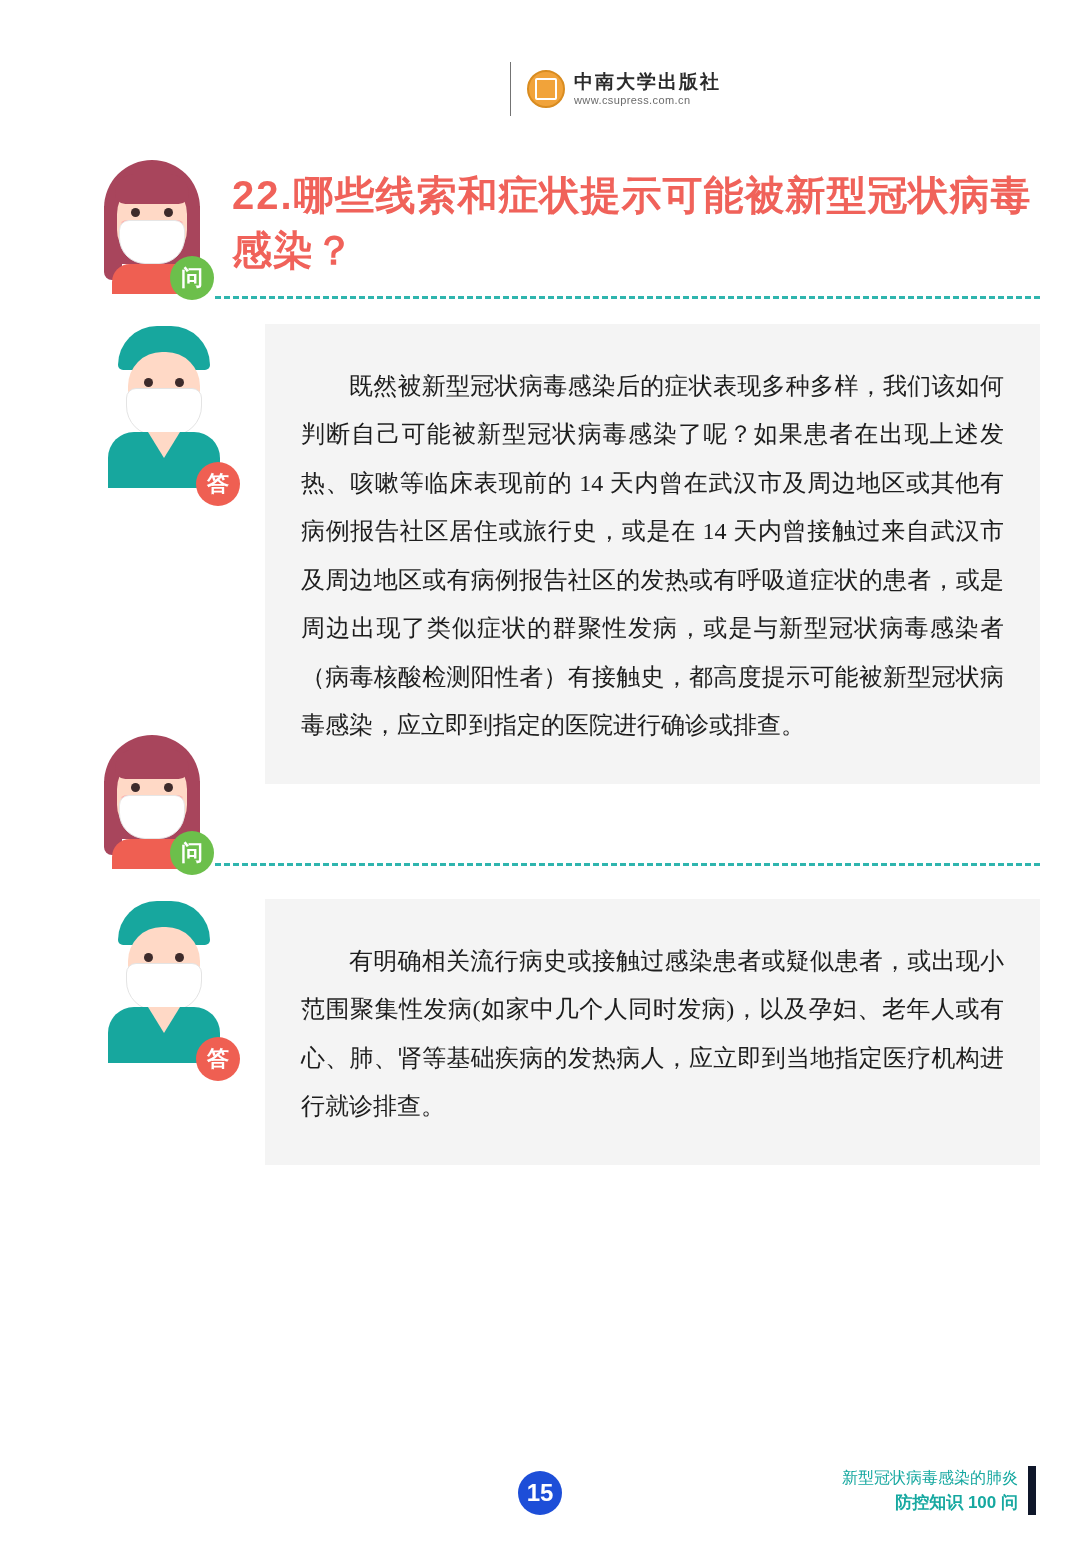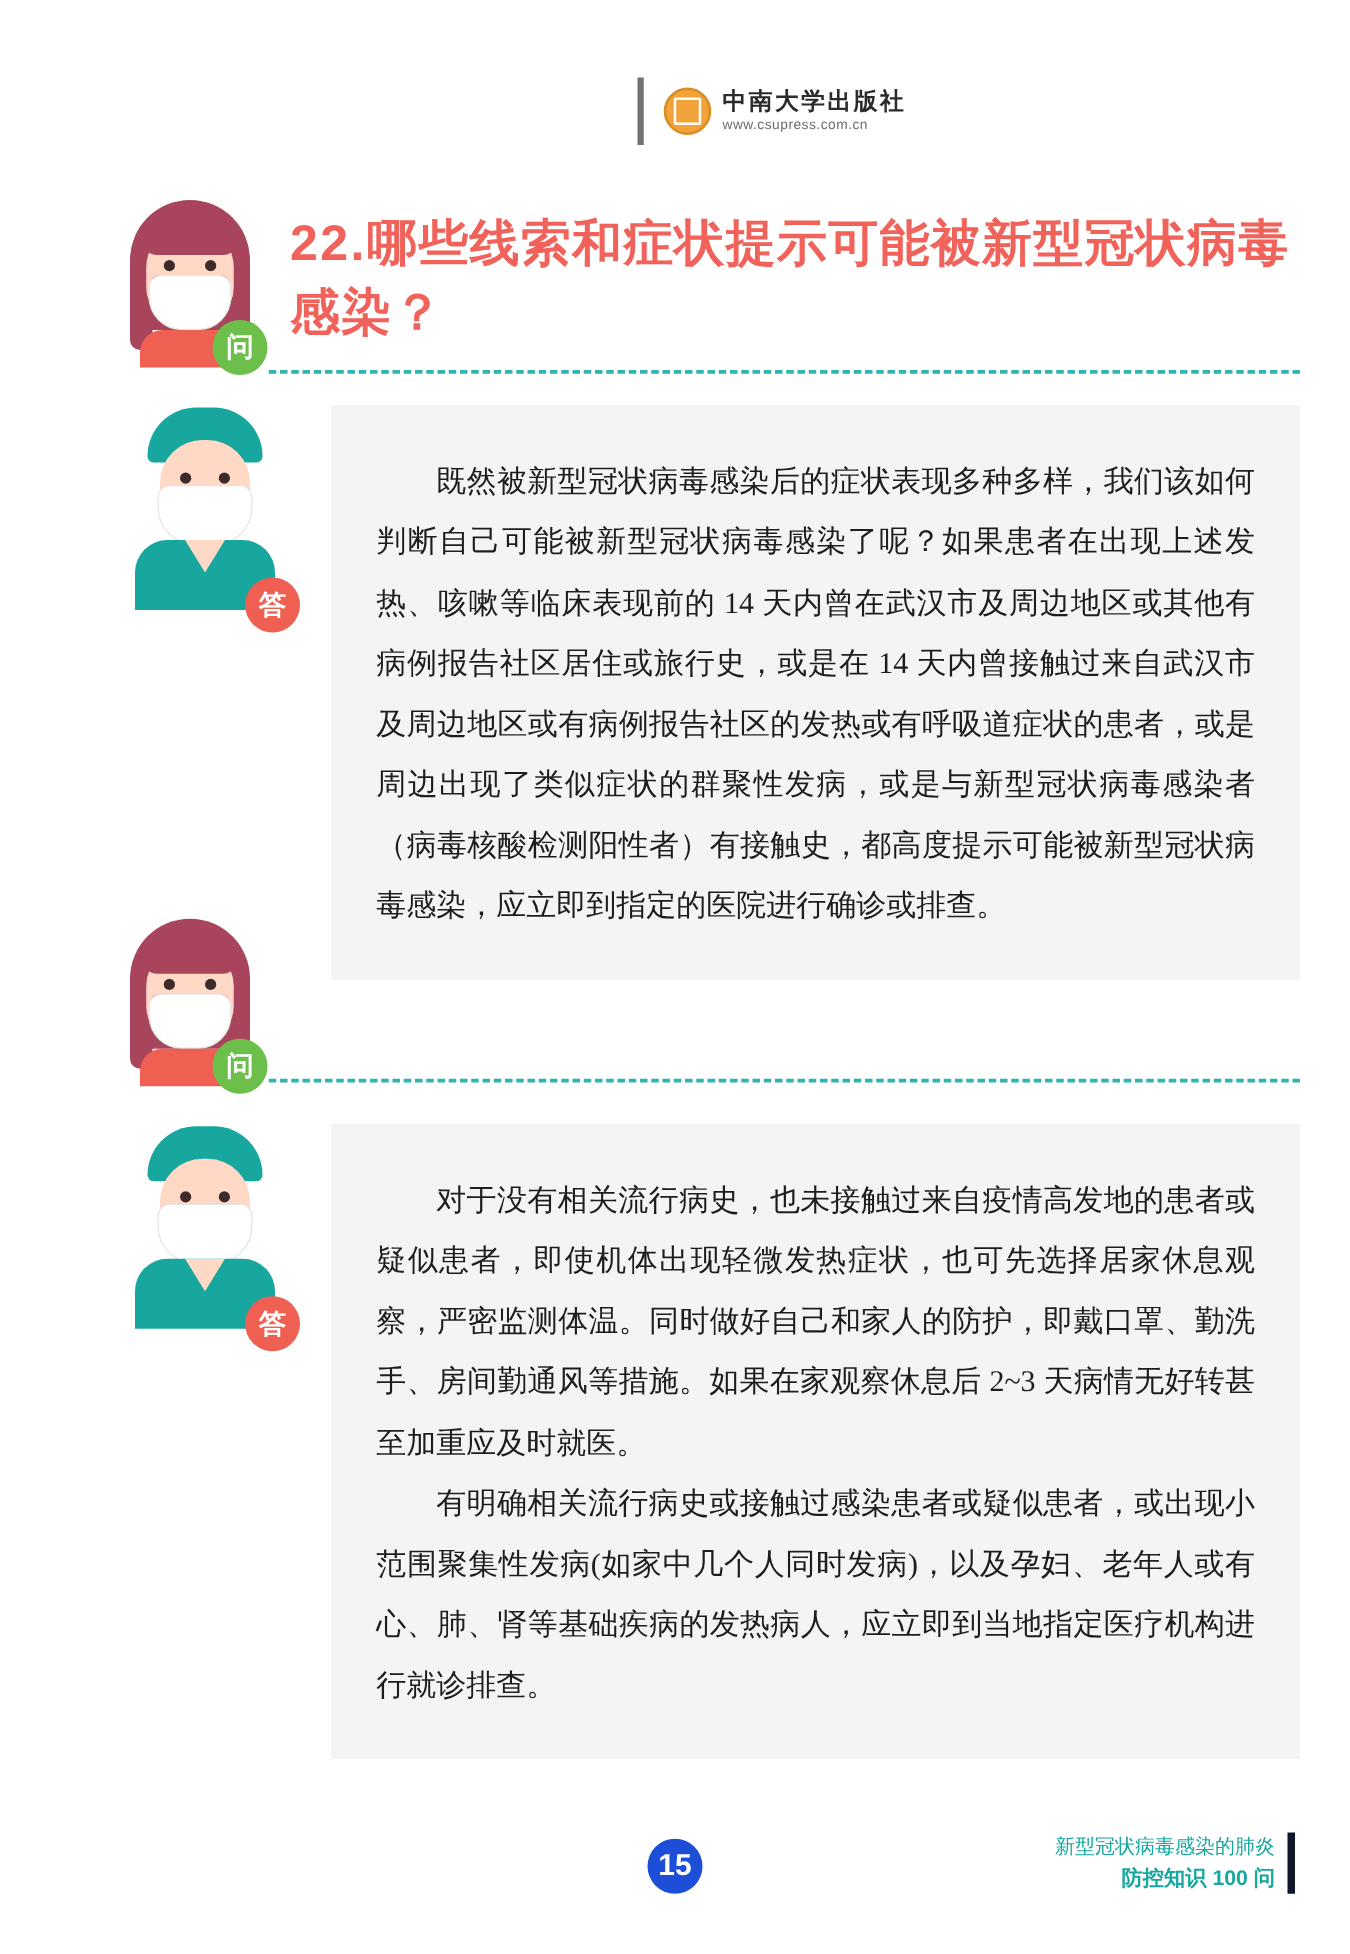--- a/index.html
+++ b/index.html
@@ -33,21 +33,21 @@
     align-items: center;
     justify-content: center;
     padding: 0 26px;
     height: 54px;
     border-radius: 3px;
   }
   .pub-logo {
     display: flex;
     align-items: center;
     margin-left: 30px;
-    border-left: 5px solid #737373;
+    border-left: 1px solid #737373;
     padding-left: 16px;
     height: 54px;
   }
   .pub-seal {
     width: 38px; height: 38px;
     border-radius: 50%;
     background: #f1a33a;
     border: 2px solid #d98c20;
     position: relative;
     flex: 0 0 auto;
@@ -241,21 +241,21 @@
     font-family: "Liberation Sans", sans-serif;
     font-size: 24px;
     font-weight: bold;
     display: flex; align-items: center; justify-content: center;
   }
   .footer-brand {
     position: absolute;
     right: 44px;
     bottom: 48px;
     text-align: right;
-    border-right: 6px solid #0f172a;
+    border-right: 8px solid #0f172a;
     padding-right: 10px;
     line-height: 1.5;
   }
   .footer-brand .l1 {
     font-family: "Liberation Sans", sans-serif;
     font-size: 16px; color: #16a8a0;
   }
   .footer-brand .l2 {
     font-family: "Liberation Sans", sans-serif;
     font-size: 17px; color: #16a8a0; font-weight: bold;
@@ -339,21 +339,20 @@
       <div class="doc-cap"></div>
       <div class="doc-face"></div>
       <div class="doc-eye l"></div>
         <div class="doc-eye r"></div>
       <div class="doc-mask"></div>
       <div class="doc-body"></div>
       <div class="doc-collar"></div>
     </div>
     <div class="badge badge-a">答</div>
     <div class="a-card" style="top:14px;">
-      <p>对于没有相关流行病史，也未接触过来自疫情高发地的患者或疑似患者，即使机体出现轻微发热症状，也可先选择居家休息观察，严密监测体温。同时做好自己和家人的防护，即戴口罩、勤洗手、房间勤通风等措施。如果在家观察休息后 2~3 天病情无好转甚至加重应及时就医。</p>
       <p>有明确相关流行病史或接触过感染患者或疑似患者，或出现小范围聚集性发病(如家中几个人同时发病)，以及孕妇、老年人或有心、肺、肾等基础疾病的发热病人，应立即到当地指定医疗机构进行就诊排查。</p>
     </div>
   </div>
 </div>
 
 <div class="page-num">15</div>
 <div class="footer-brand">
   <div class="l1">新型冠状病毒感染的肺炎</div>
   <div class="l2">防控知识 100 问</div>
 </div>

